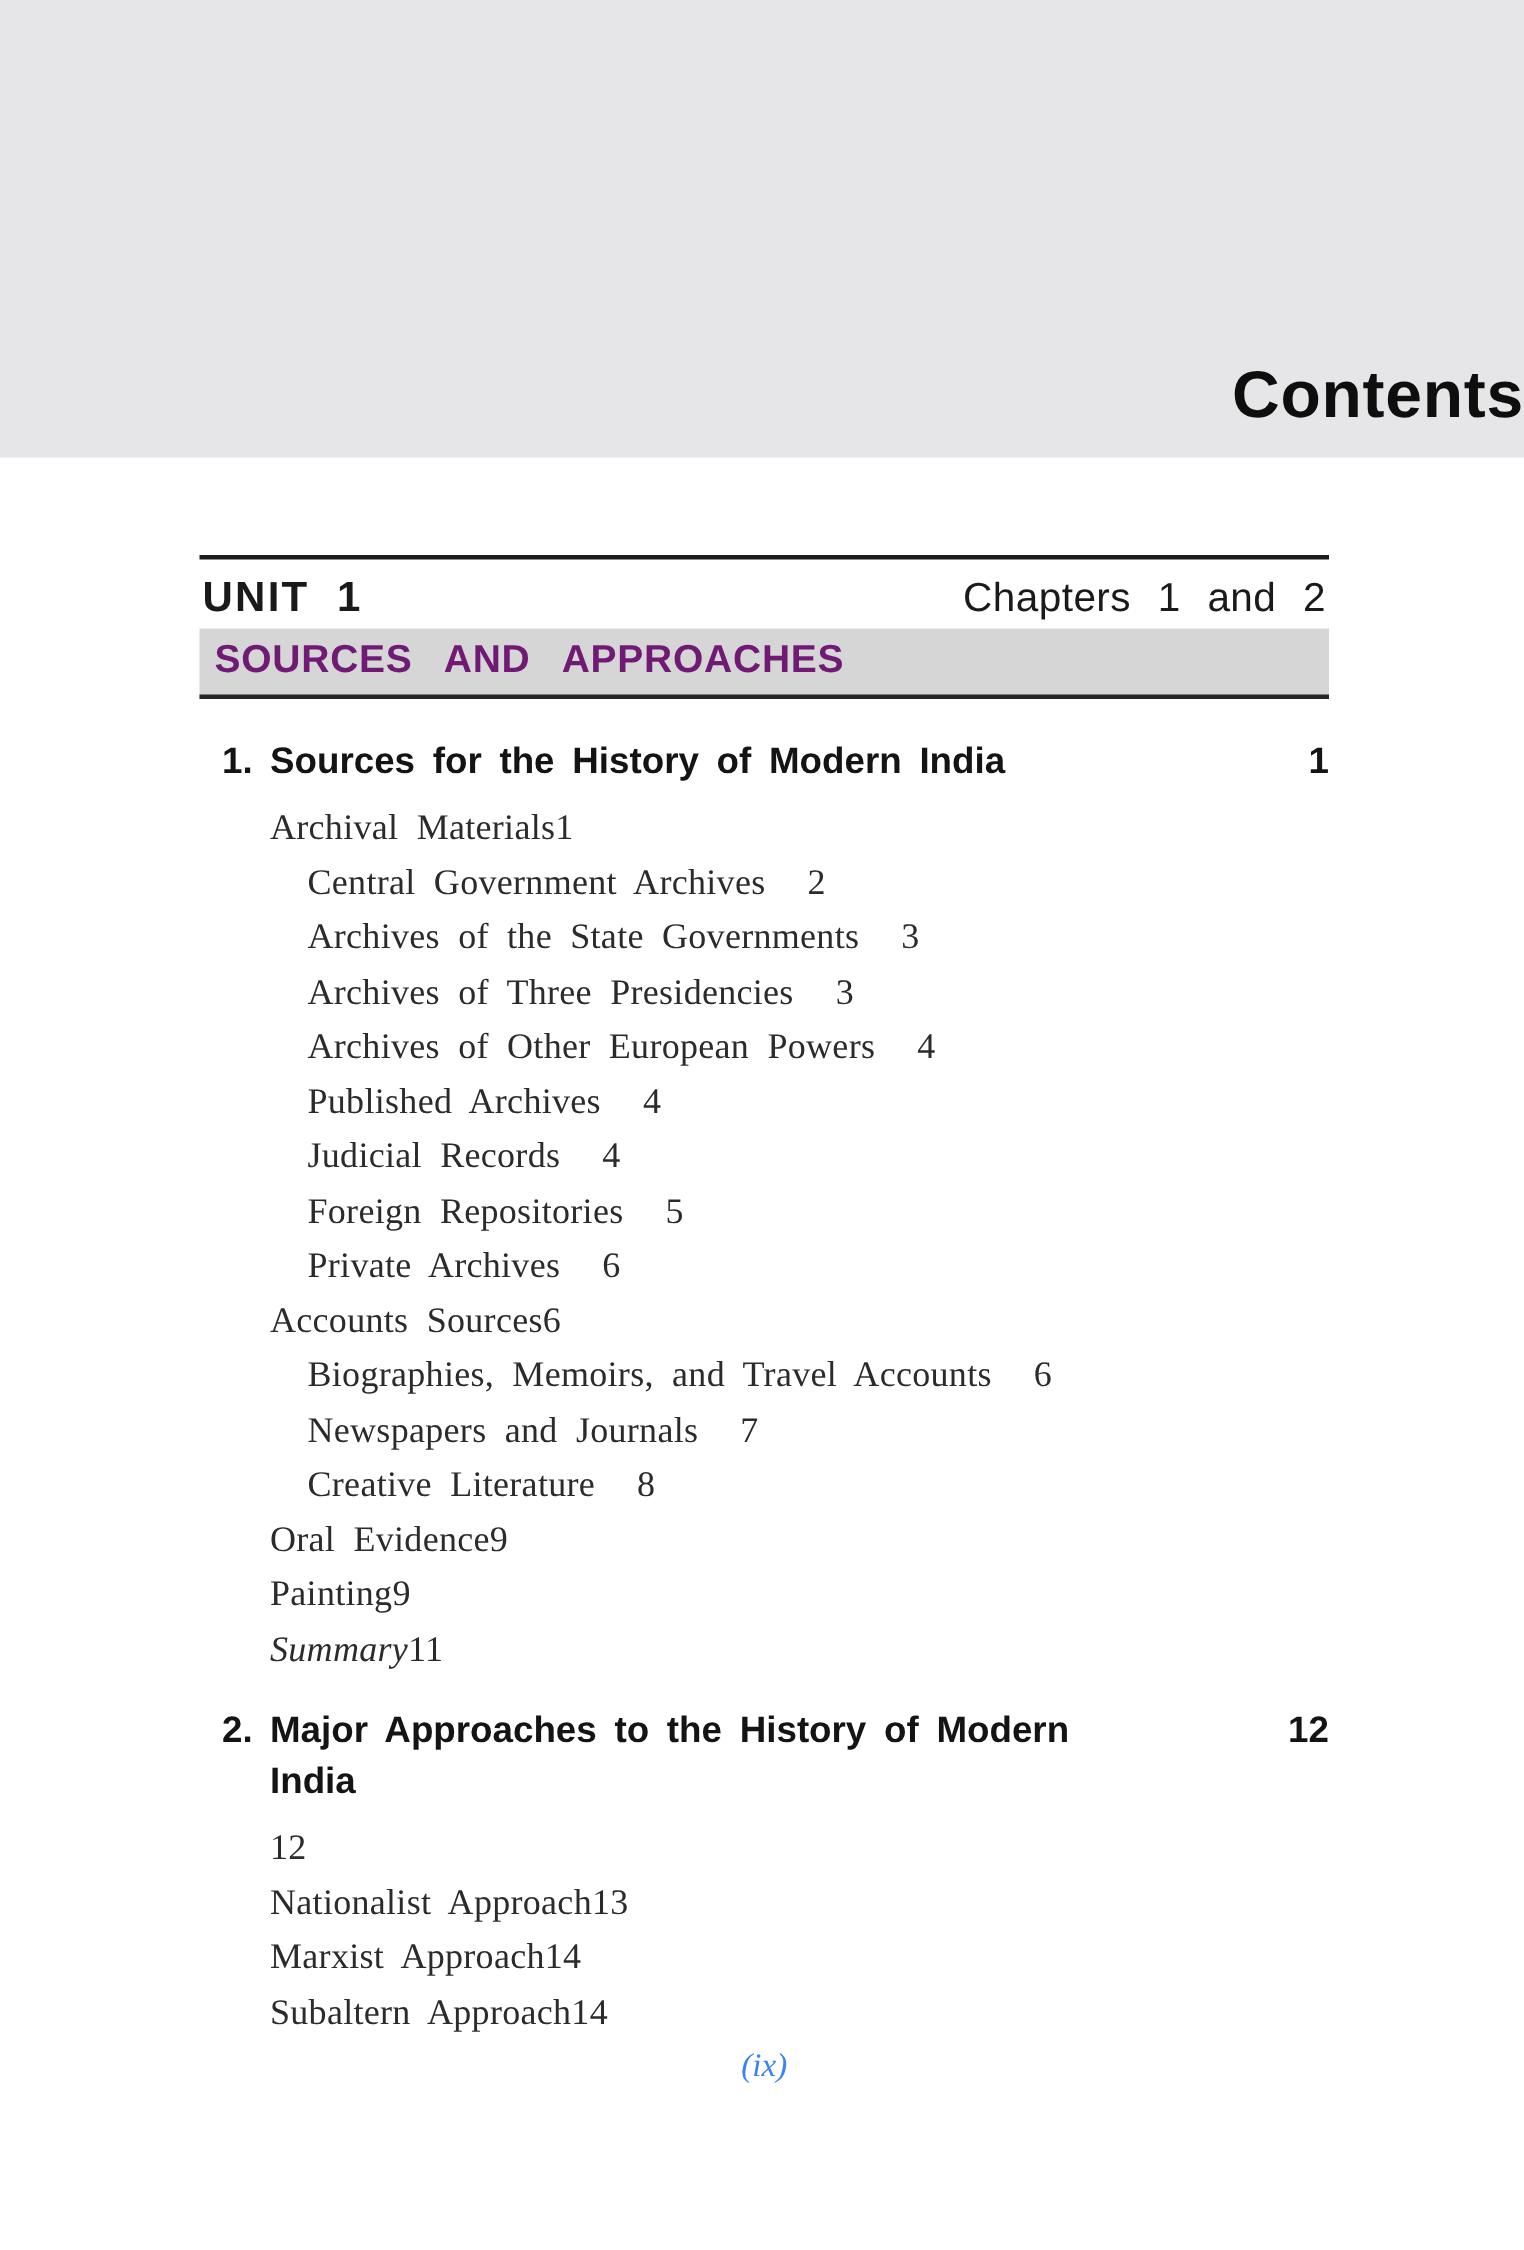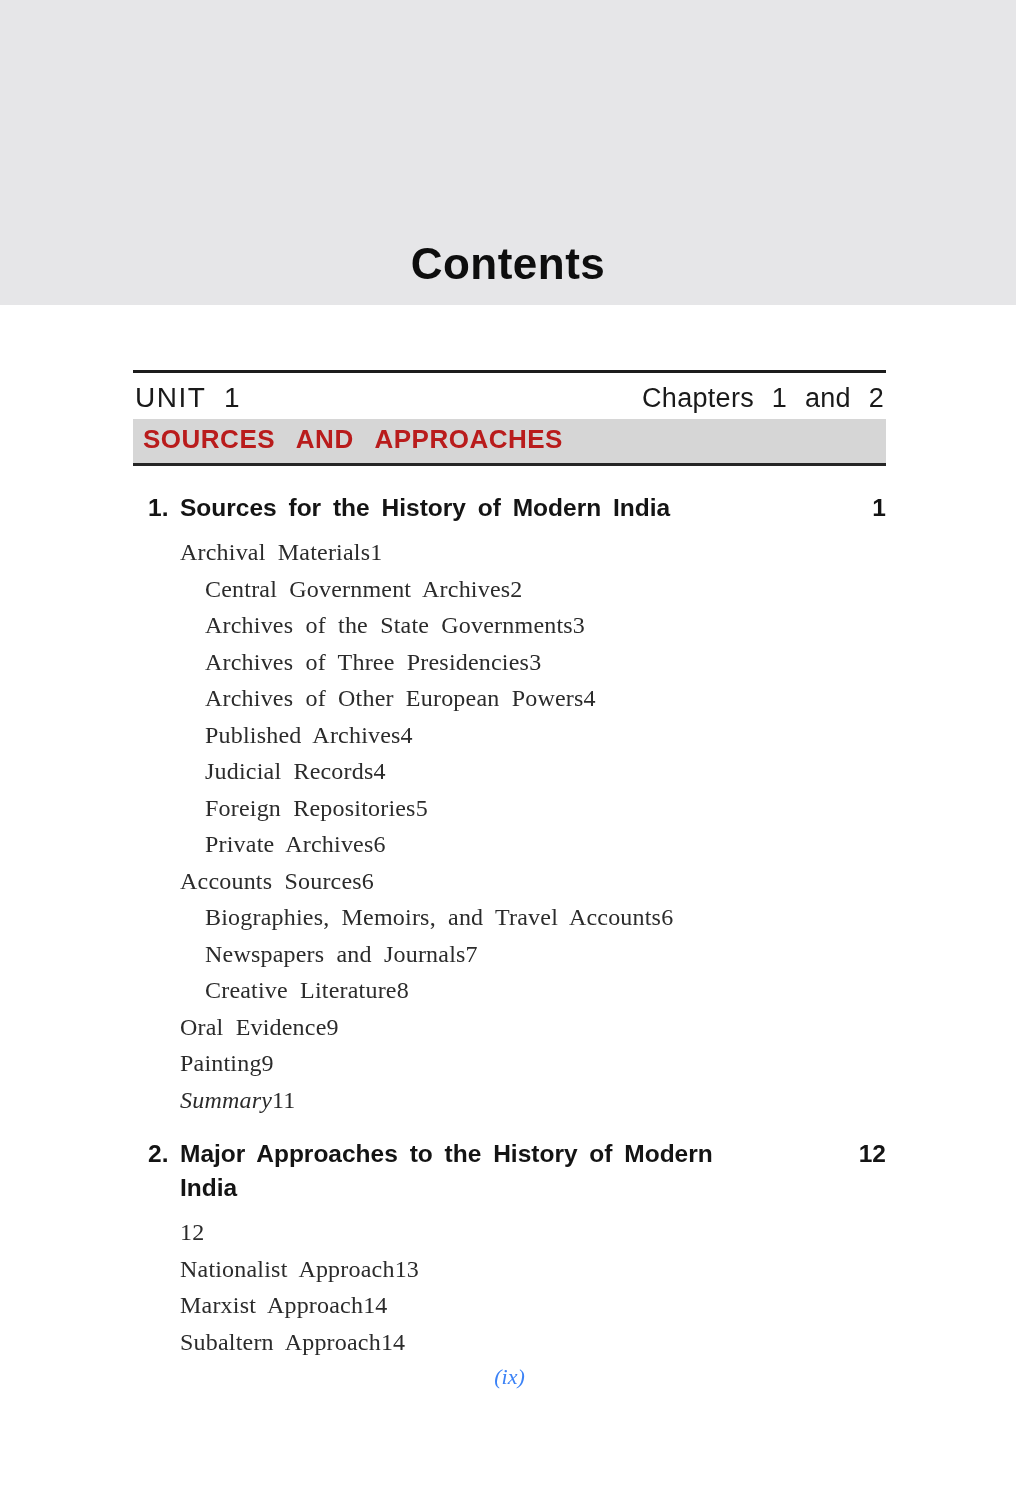--- a/index.html
+++ b/index.html
@@ -15,70 +15,70 @@
     width:1016px;height:1500px;
     background:#ffffff;
     font-family:"Liberation Serif", serif;
     color:var(--text-serif);
     overflow:hidden;
   }
   
   .band{
     width:1016px;height:305px;
     background:var(--band-gray);
-    display:flex;align-items:flex-end;justify-content:center;
+    display:flex;align-items:flex-end;justify-content:flex-end;
   }
   .band .contents-title{
     margin:0 0 16px 0;
     font-family:"Liberation Sans", sans-serif;
     font-weight:700;font-size:44px;letter-spacing:0.5px;
     color:#0e0e0e;
   }
   
   .content{
     margin-left:133px;
     width:753px;
     margin-top:65px;
   }
   .unit-row{
     border-top:3px solid var(--rule-dark);
     display:flex;justify-content:space-between;align-items:baseline;
     padding:9px 2px 5px 2px;
     font-family:"Liberation Sans", sans-serif;
     color:var(--text-dark);
   }
-  .unit-label{font-size:28px;font-weight:400;letter-spacing:1.5px;word-spacing:9px;}
+  .unit-label{font-size:28px;font-weight:700;letter-spacing:1.5px;word-spacing:9px;}
   .chapters-label{font-size:27px;font-weight:400;letter-spacing:0.3px;word-spacing:10px;}
   .unit-bar{
     background:var(--bar-gray);
     border-bottom:3px solid #262626;
     padding:5px 0 8px 10px;
     font-family:"Liberation Sans", sans-serif;
     font-size:26px;font-weight:700;letter-spacing:0.5px;word-spacing:14px;
-    color:#b91c1c;
+    color:#701a75;
   }
   .toc{padding-top:6px;}
   .ch-row{
     display:flex;align-items:flex-start;
     margin:19px 0 9px 0;
     font-family:"Liberation Sans", sans-serif;
     font-weight:700;font-size:24.5px;line-height:34px;
     color:#141414;word-spacing:5px;
   }
   .ch-num{width:32px;margin-left:15px;flex:none;}
   .ch-title{max-width:575px;}
   .ch-page{margin-left:auto;text-align:right;flex:none;}
   .entry{
     display:flex;align-items:baseline;
     font-size:24px;line-height:36.5px;
     color:var(--text-serif);
     word-spacing:6px;letter-spacing:0.2px;
   }
   .entry.lvl1{padding-left:47px;}
-  .entry.lvl2{padding-left:72px;}
+  .entry.lvl2{padding-left:72px;gap:28px;}
   .entry.italic .lbl{font-style:italic;}
   .entry .pg{font-size:24px;}
   .footer-marker{
     text-align:center;
     font-style:italic;
     font-size:22px;
     margin-top:4px;
     color:#3b82f6;
   }
 </style>

